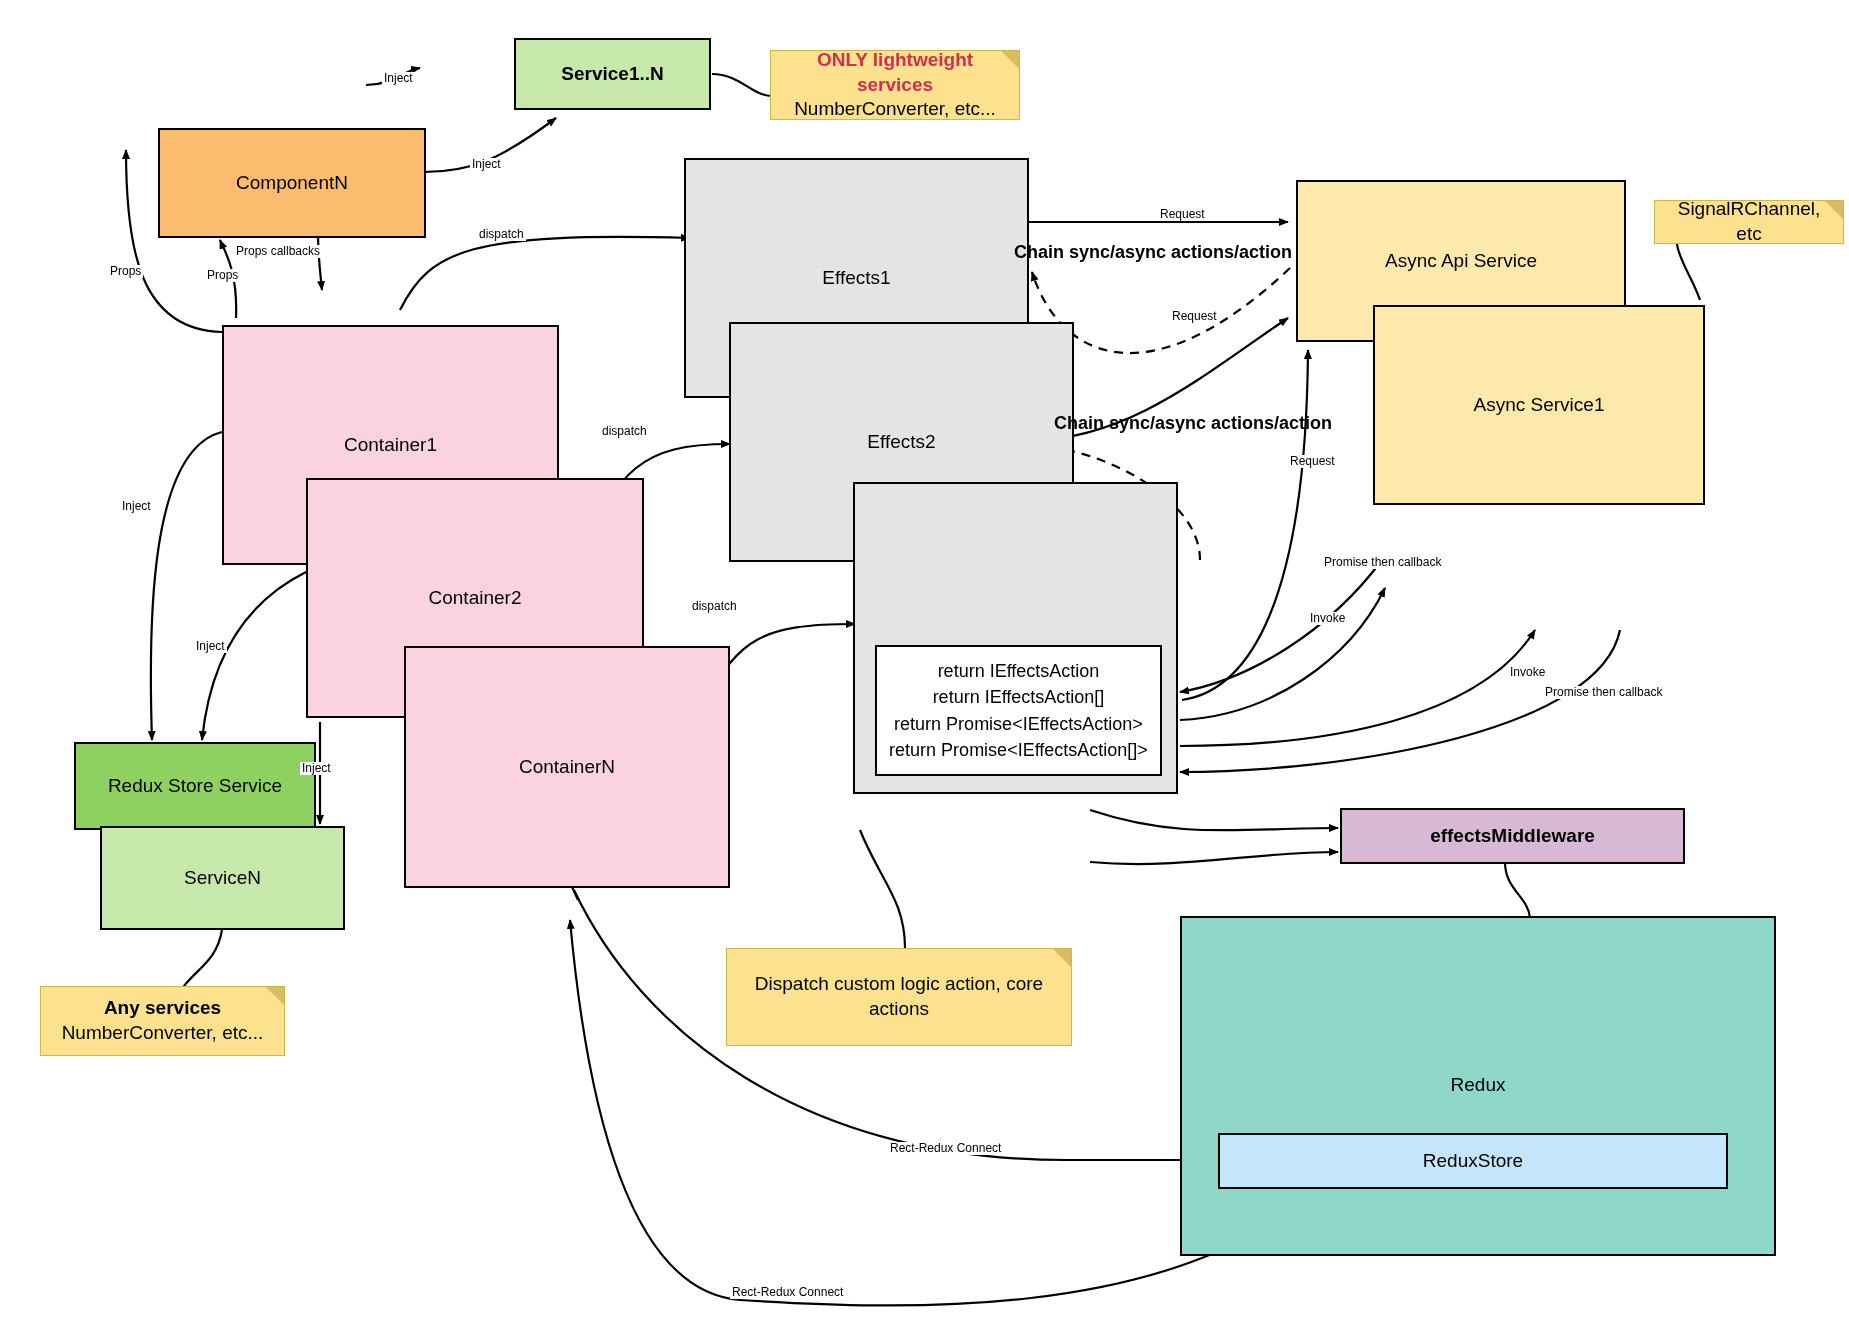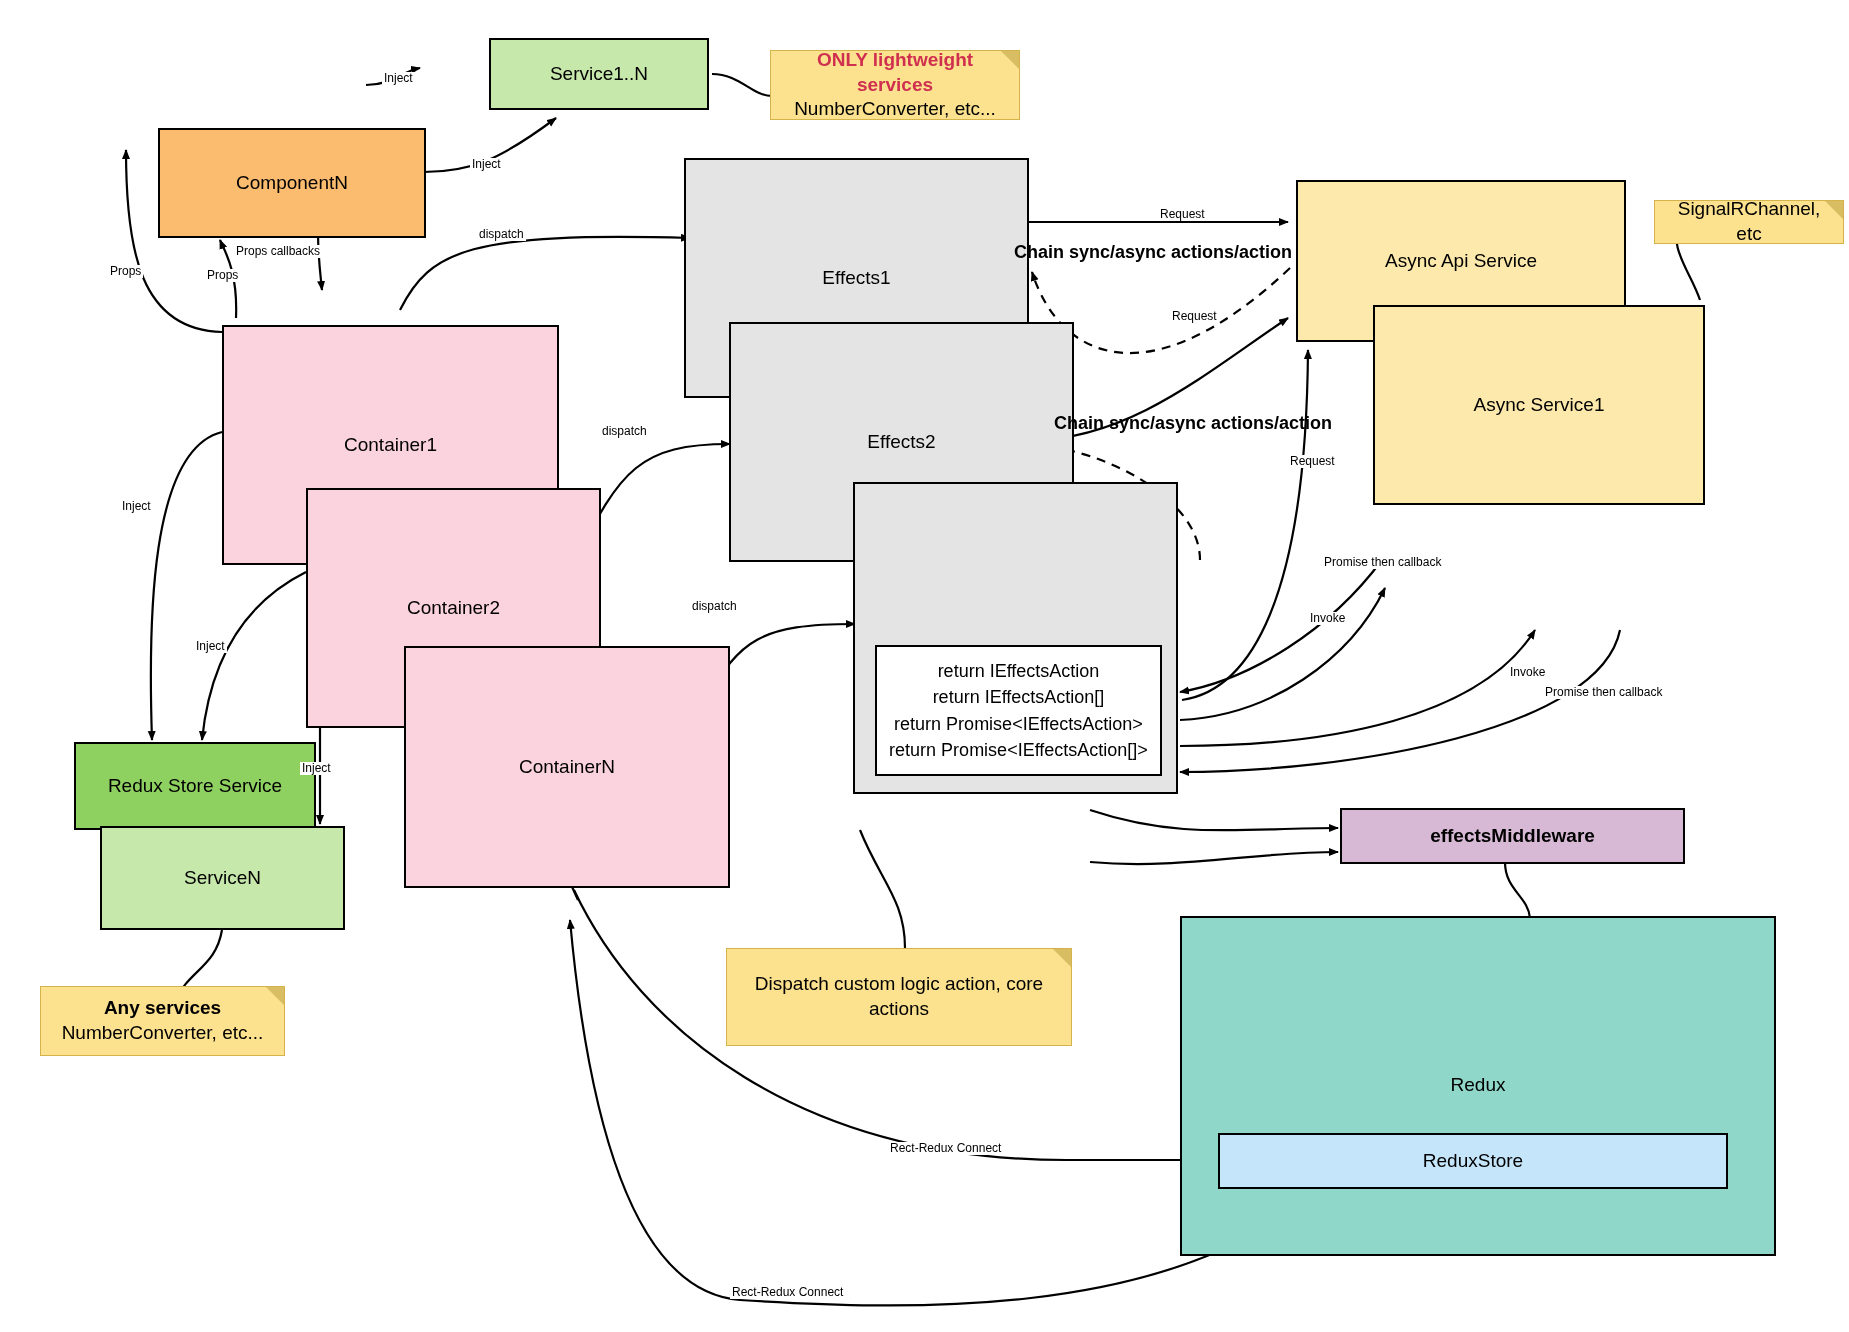--- a/index.html
+++ b/index.html
@@ -186,29 +186,29 @@
 
       <path d="M905,948 C905,900 880,880 860,830"></path>
     </g>
   </svg>
 
 
   <div class="node orange" style="left:158px; top:128px; width:268px; height:110px;">
     <span class="node-label">ComponentN</span>
   </div>
 
-  <div class="node green" style="left:489px; top:38px; width:220px; height:72px;">
+  <div class="node green" style="left:514px; top:38px; width:197px; height:72px;font-weight:bold;">
     <span class="node-label">Service1..N</span>
   </div>
 
   <div class="node pink" style="left:222px; top:325px; width:337px; height:240px;justify-content:center;">
     <span class="node-label">Container1</span>
   </div>
 
-  <div class="node pink" style="left:306px; top:488px; width:295px; height:240px;">
+  <div class="node pink" style="left:306px; top:478px; width:338px; height:240px;">
     <span class="node-label">Container2</span>
   </div>
 
   <div class="node pink" style="left:404px; top:646px; width:326px; height:242px;">
     <span class="node-label">ContainerN</span>
   </div>
 
   <div class="node grey" style="left:684px; top:158px; width:345px; height:240px;">
     <span class="node-label">Effects1</span>
   </div>

